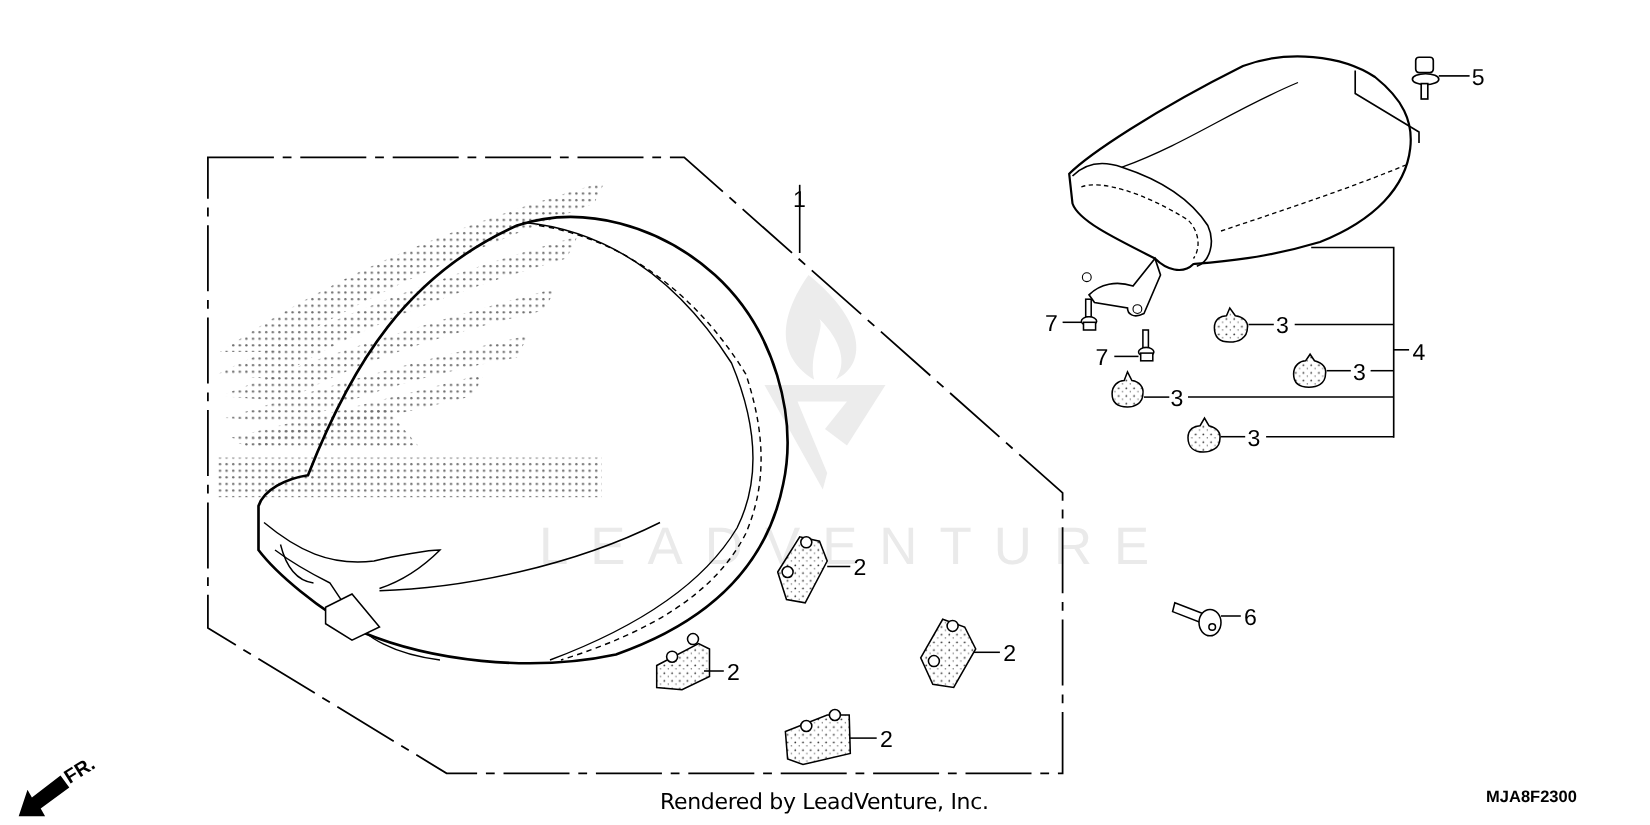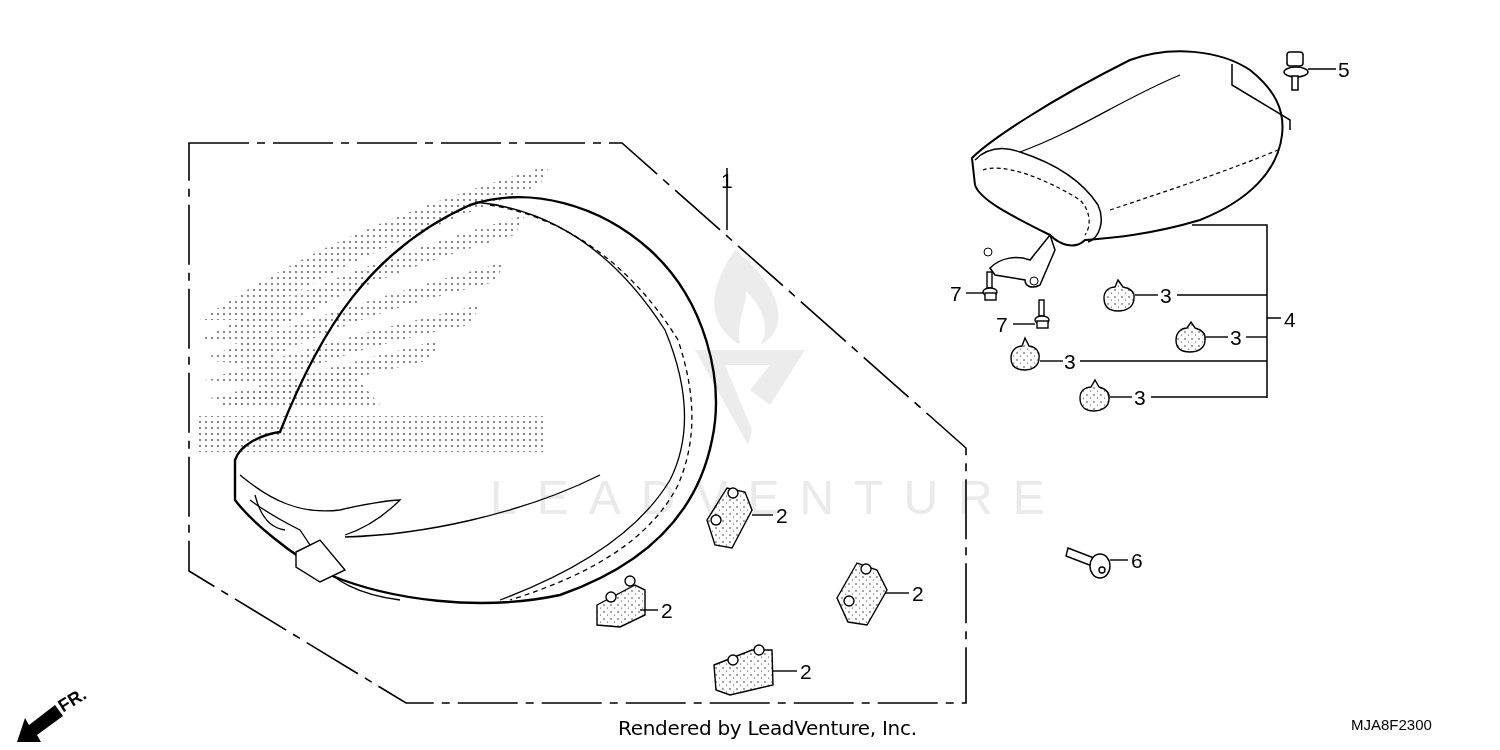--- a/index.html
+++ b/index.html
@@ -1,20 +1,20 @@
 <!DOCTYPE html>
 <html><head>
 <meta charset="utf-8">
 <style>
   html, body { margin:0; padding:0; background:#ffffff; }
   body { width:1500px; height:750px; position:relative; overflow:hidden; font-family:"Liberation Sans", sans-serif; }
   svg.diagram { position:absolute; left:0; top:0; }
   .callout { font-family:"Liberation Sans", sans-serif; font-size:21px; fill:#000; }
-  .footer-credit { position:absolute; left:600px; top:716px; font-family:"DejaVu Sans", sans-serif; font-size:20px; color:#000; letter-spacing:-0.3px;margin-left:18px; }
-  .diagram-code { position:absolute; left:1351px; top:716px; font-family:"Liberation Sans", sans-serif; font-size:15px; font-weight:normal; color:#000; }
+  .footer-credit { position:absolute; left:600px; top:716px; font-family:"DejaVu Sans", sans-serif; font-size:20px; color:#000; letter-spacing:-0.3px; }
+  .diagram-code { position:absolute; left:1351px; top:716px; font-family:"Liberation Sans", sans-serif; font-size:15px; font-weight:bold; color:#000; }
   .watermark-text { position:absolute; left:490px; top:470px; font-family:"Liberation Sans", sans-serif; font-size:48px; letter-spacing:20px; color:#eaeaea; font-weight:normal; }
   .fr-label { position:absolute; left:58px; top:690px; font-family:"Liberation Sans", sans-serif; font-size:18px; font-weight:bold; transform:rotate(-32deg); color:#000; }
 </style>
 </head>
 <body>
 
 <div class="watermark-text">LEADVENTURE</div>
 
 <svg class="diagram" width="1500" height="750" viewBox="0 0 1500 750">
   <defs>

